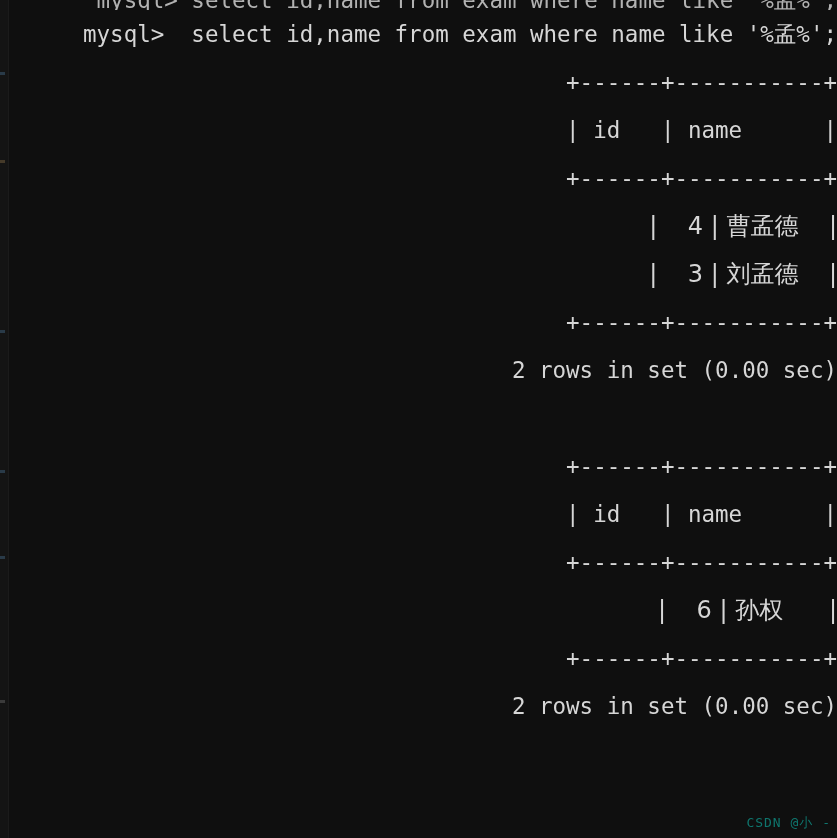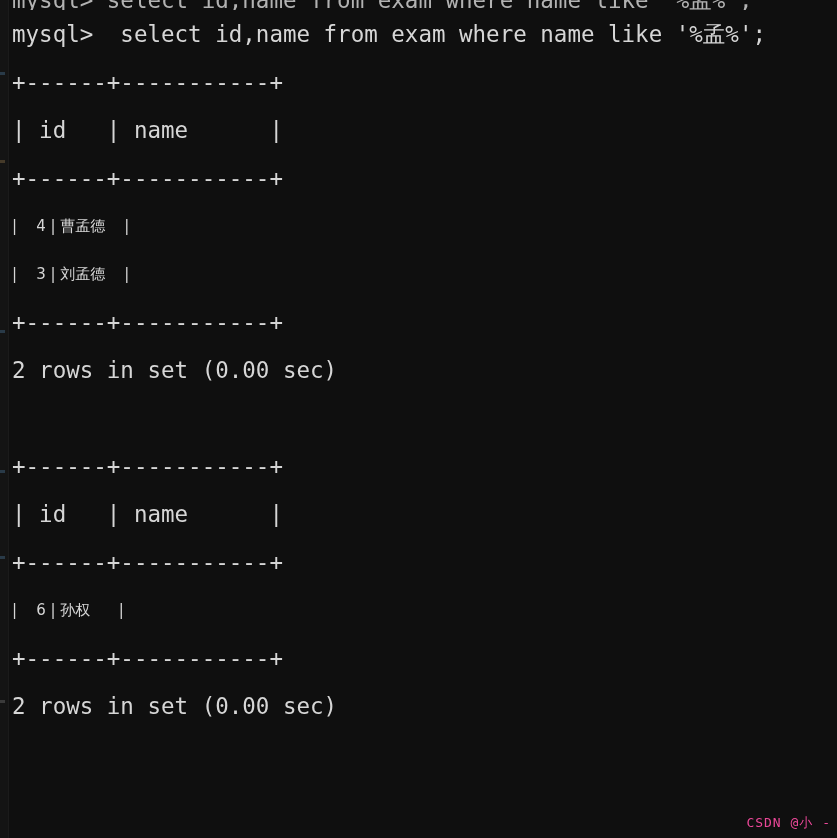--- a/index.html
+++ b/index.html
@@ -7,20 +7,21 @@
     padding: 0;
     background: #0d0d0d;
   }
   #screen {
     position: relative;
     width: 837px;
     height: 838px;
     background: #0f0f0f;
     overflow: hidden;
     font-family: "DejaVu Sans Mono", "Liberation Mono", monospace;
+    text-align: right;
   }
   
   #gutter {
     position: absolute;
     left: 0; top: 0;
     width: 8px; height: 838px;
     background: #141414;
     border-right: 1px solid #1b1b1b;
   }
   .gutter-mark {
@@ -49,29 +50,29 @@
   .line.clipped-top {
     height: 10px;
     line-height: 0px;
     overflow: hidden;
     color: #cfcfcf;
     opacity: 0.85;
   }
   .line.blank { color: transparent; }
   .cjk {
     font-family: "DejaVu Sans", "Liberation Sans", sans-serif;
-    font-size: 15px;
+    font-size: 24px;
   }
   #watermark {
     position: absolute;
     right: 6px;
     bottom: 6px;
     font-family: "DejaVu Sans Mono", "Liberation Mono", monospace;
     font-size: 13px;
-    color: #ec4899;
+    color: #0f766e;
     letter-spacing: 1px;
     white-space: pre;
   }
 </style>
 </head>
 <body>
 
 <div id="screen">
 
   <div id="gutter">

